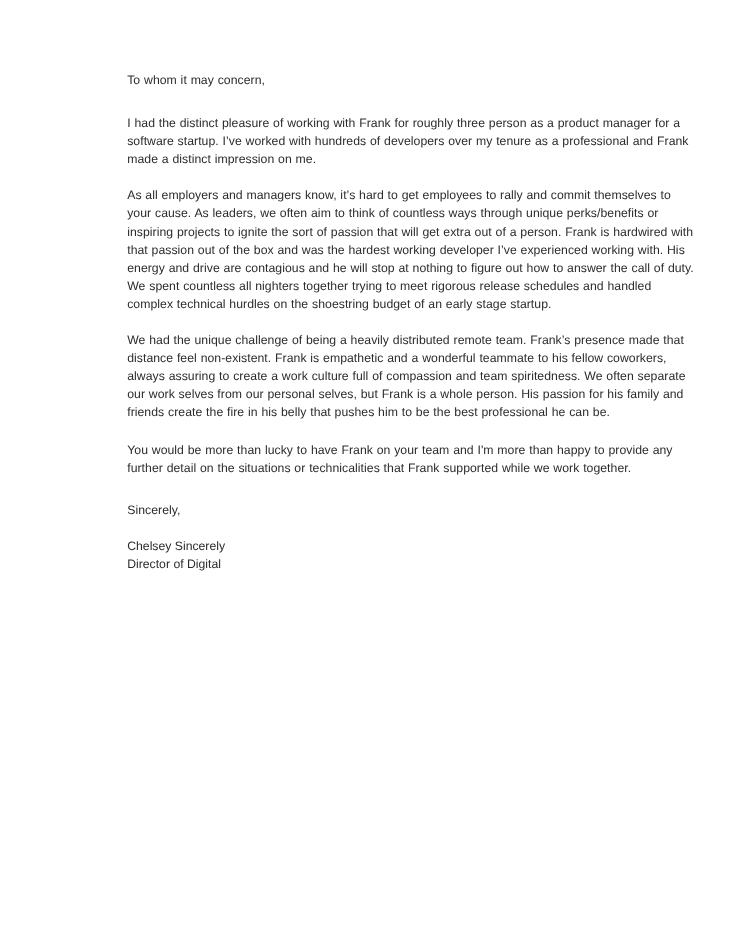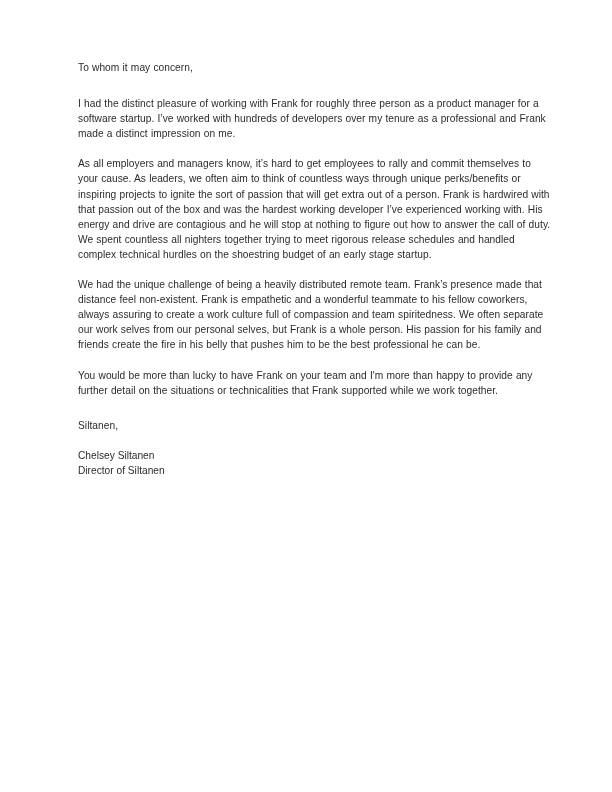--- a/index.html
+++ b/index.html
@@ -13,21 +13,21 @@
     font-family: "Liberation Sans", sans-serif;
     color: #2b2b2b;
     -webkit-font-smoothing: antialiased;
   }
   .page {
     position: relative;
     width: 612px;
     height: 792px;
     background: #ffffff;
     box-sizing: border-box;
-    padding: 60px 69px 0 78px;
+    padding: 60px 69px 0 106px;
   }
   .letter-body {
     width: 474px;
   }
   .para {
     font-size: 10.2px;
     line-height: 15.1px;
     letter-spacing: 0.04px;
     margin: 0;
     text-align: left;
@@ -62,23 +62,23 @@
     <div class="gap-para"></div>
 
     <p class="para">We had the unique challenge of being a heavily distributed remote team. Frank’s presence made that distance feel non-existent.  Frank is empathetic and a wonderful teammate to his fellow coworkers, always assuring to create a work culture full of compassion and team spiritedness. We often separate our work selves from our personal selves, but Frank is a whole person. His passion for his family and friends create the fire in his belly that pushes him to be the best professional he can be.</p>
 
     <div class="gap-para"></div>
 
     <p class="para">You would be more than lucky to have Frank on your team and I'm more than happy to provide any further detail on the situations or technicalities that Frank supported while we work together.</p>
 
     <div class="gap-closing"></div>
 
-    <p class="para">Siltanen,</p>
+    <p class="para">Sincerely,</p>
 
     <div class="gap-sign"></div>
 
     <div>
-      <p class="sig-line">Chelsey Siltanen</p>
-      <p class="sig-line">Director of Siltanen</p>
+      <p class="sig-line">Chelsey Sincerely</p>
+      <p class="sig-line">Director of Digital</p>
     </div>
 
   </div>
 </div>
 
 </body></html>

